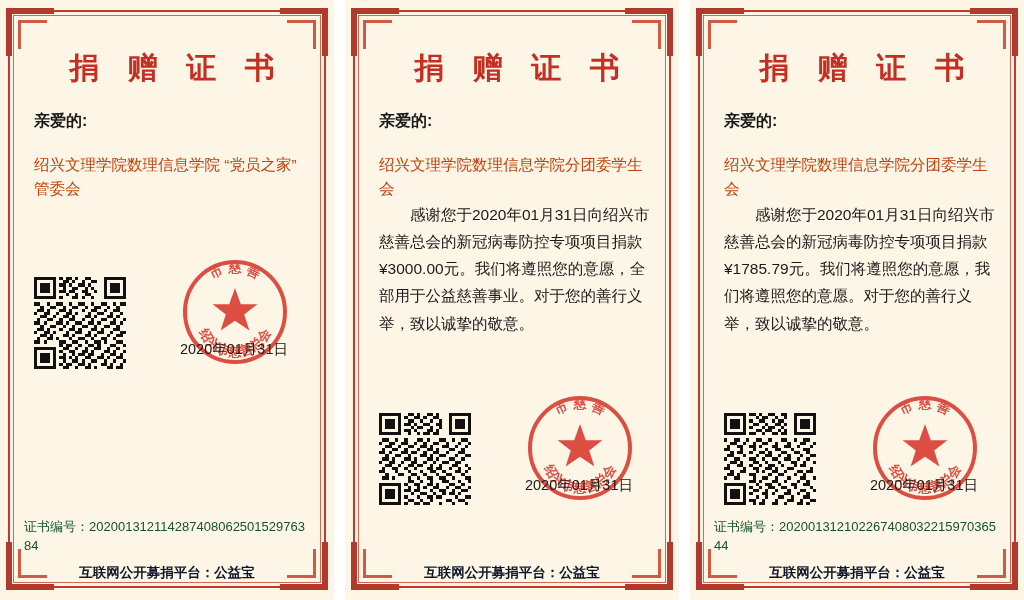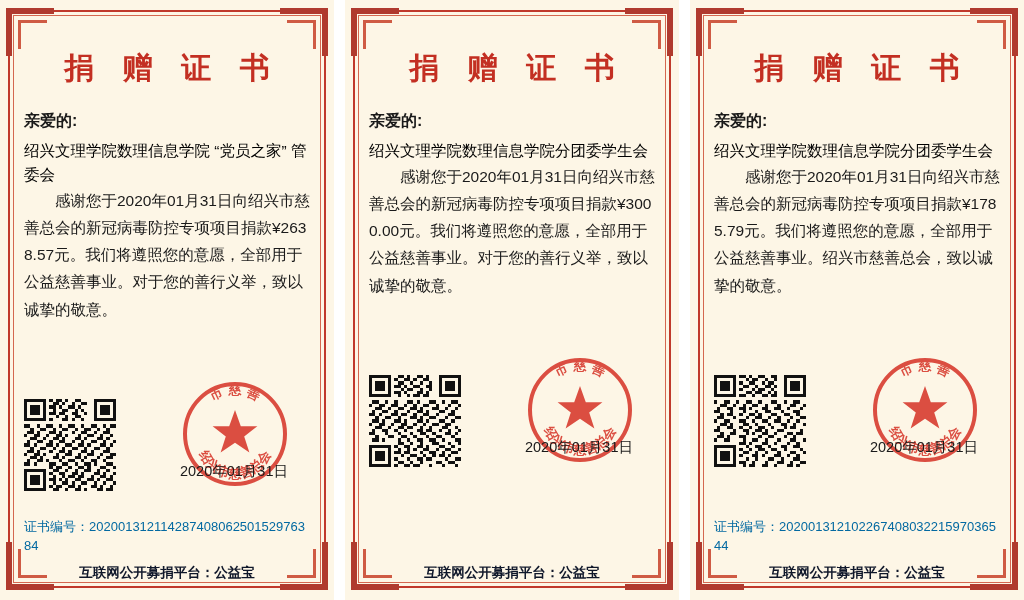--- a/index.html
+++ b/index.html
@@ -72,21 +72,21 @@
   .corner.tr { right: 6px; top: 8px; border-right-width: 6px; border-top-width: 6px; }
   .corner.tr::after { right: 6px; top: 6px; border-right-width: 3px; border-top-width: 3px; }
   .corner.bl { left: 6px; bottom: 10px; border-left-width: 6px; border-bottom-width: 6px; }
   .corner.bl::after { left: 6px; bottom: 6px; border-left-width: 3px; border-bottom-width: 3px; }
   .corner.br { right: 6px; bottom: 10px; border-right-width: 6px; border-bottom-width: 6px; }
   .corner.br::after { right: 6px; bottom: 6px; border-right-width: 3px; border-bottom-width: 3px; }
 
   .content {
     position: relative;
     z-index: 3;
-    padding: 22px 24px 0 24px;
+    padding: 22px 24px 0 34px;
     height: 100%;
     box-sizing: border-box;
   }
   .title {
     text-align: center;
     color: #c32f22;
     font-size: 30px;
     font-weight: bold;
     letter-spacing: 9px;
     margin: 26px 0 0 0;
@@ -94,23 +94,23 @@
     font-family: "DejaVu Sans", "Liberation Sans", sans-serif;
   }
   .salutation {
     margin-top: 20px;
     font-size: 16px;
     color: #1a1a1a;
     font-weight: bold;
     line-height: 1.5;
   }
   .recipient {
-    margin-top: 6px;
+    margin-top: 20px;
     font-size: 15.5px;
-    color: #000000;
+    color: #c2410c;
     line-height: 1.55;
     word-break: break-all;
   }
   .body-text {
     font-size: 15.5px;
     color: #1a1a1a;
     line-height: 1.75;
     text-indent: 31px;
     word-break: break-all;
   }
@@ -153,21 +153,21 @@
     color: #1a1a1a;
     text-align: center;
     padding-right: 2px;
   }
   .cert-no {
     position: absolute;
     left: 24px;
     right: 20px;
     bottom: 44px;
     font-size: 13px;
-    color: #0369a1;
+    color: #14532d;
     line-height: 1.45;
     word-break: break-all;
     z-index: 4;
   }
   .footer {
     position: absolute;
     left: 14px;
     right: 14px;
     bottom: 18px;
     text-align: center;
@@ -187,21 +187,20 @@
     <div class="border-inner"></div>
     <div class="corner tl"></div>
     <div class="corner tr"></div>
     <div class="corner bl"></div>
     <div class="corner br"></div>
 
     <div class="content">
       <div class="title">捐 赠 证 书</div>
       <div class="salutation">亲爱的:</div>
       <div class="recipient">绍兴文理学院数理信息学院 “党员之家” 管委会</div>
-      <div class="body-text">感谢您于2020年01月31日向绍兴市慈善总会的新冠病毒防控专项项目捐款¥2638.57元。我们将遵照您的意愿，全部用于公益慈善事业。对于您的善行义举，致以诚挚的敬意。</div>
 
       <div class="mid-area">
         <div class="stamp-row">
           <div class="qr">
             <svg width="92" height="92" viewBox="0 0 29 29" shape-rendering="crispEdges">
               <rect width="29" height="29" fill="#fdf6e6"></rect>
               <g fill="#111111">
                 <rect x="0" y="0" width="7" height="1"></rect>
                   <rect x="0" y="6" width="7" height="1"></rect>
                 <rect x="0" y="0" width="1" height="7"></rect>
@@ -691,21 +690,21 @@
     <div class="border-inner"></div>
     <div class="corner tl"></div>
     <div class="corner tr"></div>
     <div class="corner bl"></div>
     <div class="corner br"></div>
 
     <div class="content">
       <div class="title">捐 赠 证 书</div>
       <div class="salutation">亲爱的:</div>
       <div class="recipient">绍兴文理学院数理信息学院分团委学生会</div>
-      <div class="body-text">感谢您于2020年01月31日向绍兴市慈善总会的新冠病毒防控专项项目捐款¥1785.79元。我们将遵照您的意愿，全部用于公益慈善事业。绍兴市慈善总会，致以诚挚的敬意。</div>
+      <div class="body-text">感谢您于2020年01月31日向绍兴市慈善总会的新冠病毒防控专项项目捐款¥1785.79元。我们将遵照您的意愿，我们将遵照您的意愿。对于您的善行义举，致以诚挚的敬意。</div>
 
       <div class="mid-area">
         <div class="stamp-row">
           <div class="qr">
             <svg width="92" height="92" viewBox="0 0 29 29" shape-rendering="crispEdges">
               <rect width="29" height="29" fill="#fdf6e6"></rect>
               <g fill="#111111">
                 <rect x="0" y="0" width="7" height="1"></rect>
                   <rect x="0" y="6" width="7" height="1"></rect>
                 <rect x="0" y="0" width="1" height="7"></rect>

